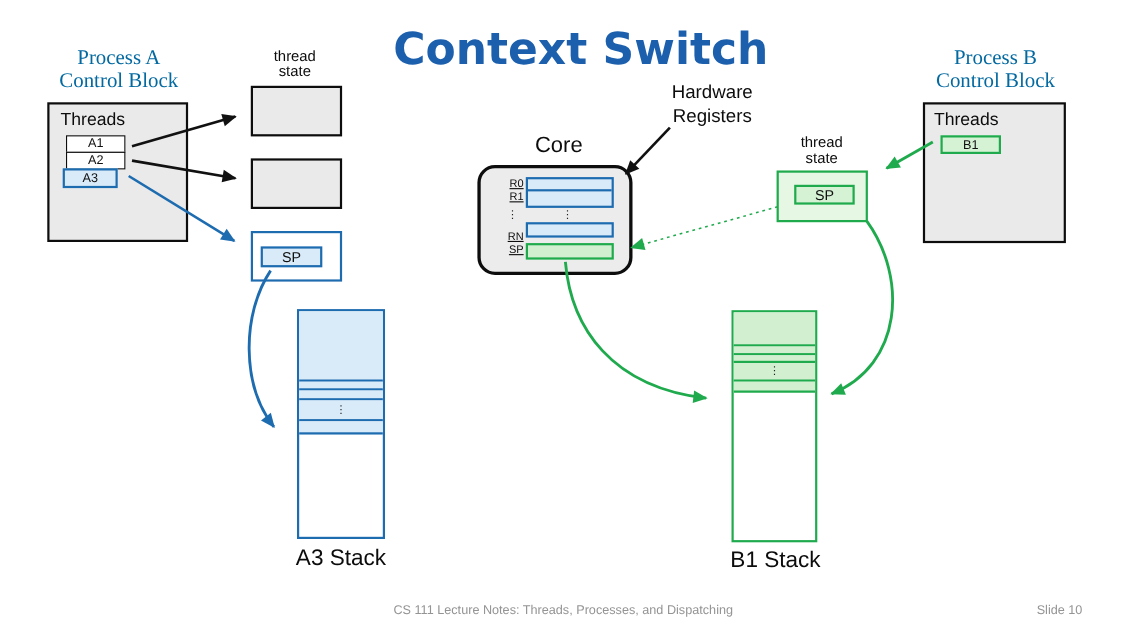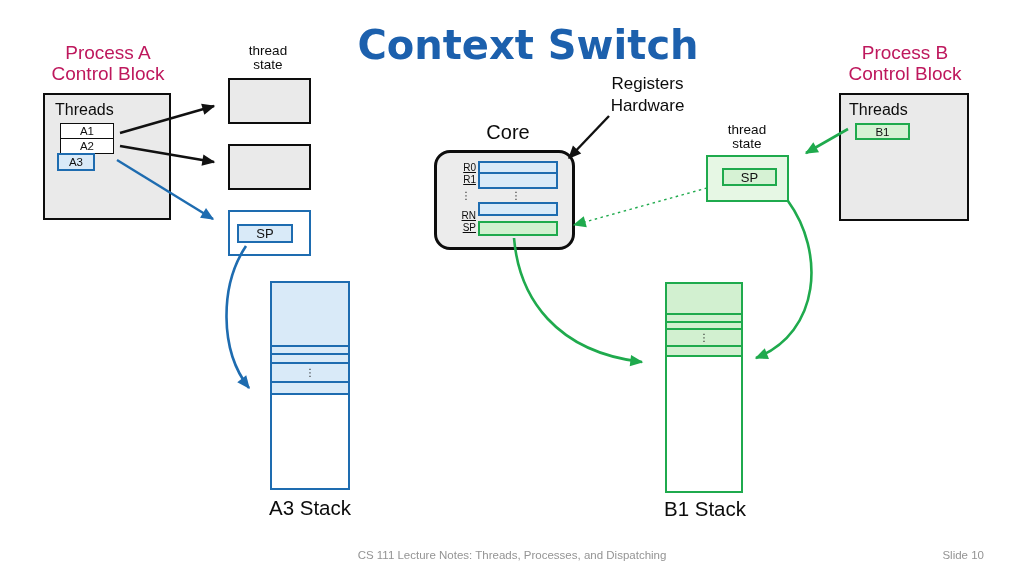--- a/index.html
+++ b/index.html
@@ -9,21 +9,21 @@
   }
   .slide * { box-sizing:border-box; }
   .abs { position:absolute; }
 
   .title {
     left:16px; top:22px; width:100%; text-align:center;
     font-family:"DejaVu Sans", sans-serif; font-weight:bold;
     font-size:40px; color:#1c60ad; letter-spacing:0px;
   }
 
-  .two-line { text-align:center; font-size:19px; line-height:21px; color:#be185d; }
+  .two-line { text-align:center; font-size:19px; line-height:21px; color:#0369a1;font-family:Liberation Serif, serif; }
   .small-two-line { text-align:center; font-size:13.5px; line-height:13.5px; color:#0c0c0c; }
 
   .gray-box  { background:#eaeaea; border:2px solid #0d0d0d; }
   .thread-row {
     background:#ffffff; border:1.5px solid #0d0d0d; font-size:11.5px;
     display:flex; align-items:center; justify-content:center;
   }
   .thread-row.blue  { background:#d9eaf8; border:2px solid #1e6cb0; }
   .thread-row.green { background:#d6f2d4; border:2px solid #1faa4d; }
 
@@ -72,21 +72,21 @@
   <div class="abs title">Context Switch</div>
 
   <div class="abs two-line" style="left:28px; top:42px; width:160px;">
     <div>Process A</div>
     <div>Control Block</div>
   </div>
   <div class="abs gray-box" style="left:43px; top:93px; width:128px; height:127px;"></div>
   <div class="abs label-threads" style="left:55px; top:101px;">Threads</div>
   <div class="abs thread-row" style="left:60px; top:123px; width:54px; height:16px;">A1</div>
   <div class="abs thread-row" style="left:60px; top:138px; width:54px; height:16px;">A2</div>
-  <div class="abs thread-row blue" style="left:57px; top:153px; width:38px; height:18px;">A3</div>
+  <div class="abs thread-row blue" style="left:57px; top:153px; width:50px; height:18px;">A3</div>
 
   <div class="abs small-two-line" style="left:232px; top:44px; width:72px;">
     <div>thread</div>
     <div>state</div>
   </div>
   <div class="abs gray-box" style="left:228px; top:78px; width:83px; height:46px;"></div>
   <div class="abs gray-box" style="left:228px; top:144px; width:83px; height:46px;"></div>
   <div class="abs sp-outer-blue" style="left:228px; top:210px; width:83px; height:46px;"></div>
   <div class="abs sp-inner-blue" style="left:237px; top:224px; width:56px; height:19px;">SP</div>
 
@@ -109,22 +109,22 @@
     <div class="split"></div>
   </div>
   <div class="abs dots" style="left:461px; top:191px;">⋮</div>
   <div class="abs dots" style="left:511px; top:191px;">⋮</div>
   <div class="abs reg-label" style="left:450px; top:210px; width:26px;">RN</div>
   <div class="abs reg-box-blue" style="left:478px; top:202px; width:80px; height:14px;"></div>
   <div class="abs reg-label" style="left:450px; top:222px; width:26px;">SP</div>
   <div class="abs reg-box-green" style="left:478px; top:221px; width:80px; height:15px;"></div>
 
   <div class="abs hw-label" style="left:585px; top:73px; width:125px;">
+    <div>Hardware</div>
     <div>Registers</div>
-    <div>Hardware</div>
   </div>
 
   <div class="abs small-two-line" style="left:712px; top:123px; width:70px;">
     <div>thread</div>
     <div>state</div>
   </div>
   <div class="abs sp-outer-green" style="left:706px; top:155px; width:83px; height:47px;"></div>
   <div class="abs sp-inner-green" style="left:722px; top:168px; width:55px; height:18px;">SP</div>
 
   <div class="abs two-line" style="left:825px; top:42px; width:160px;">

